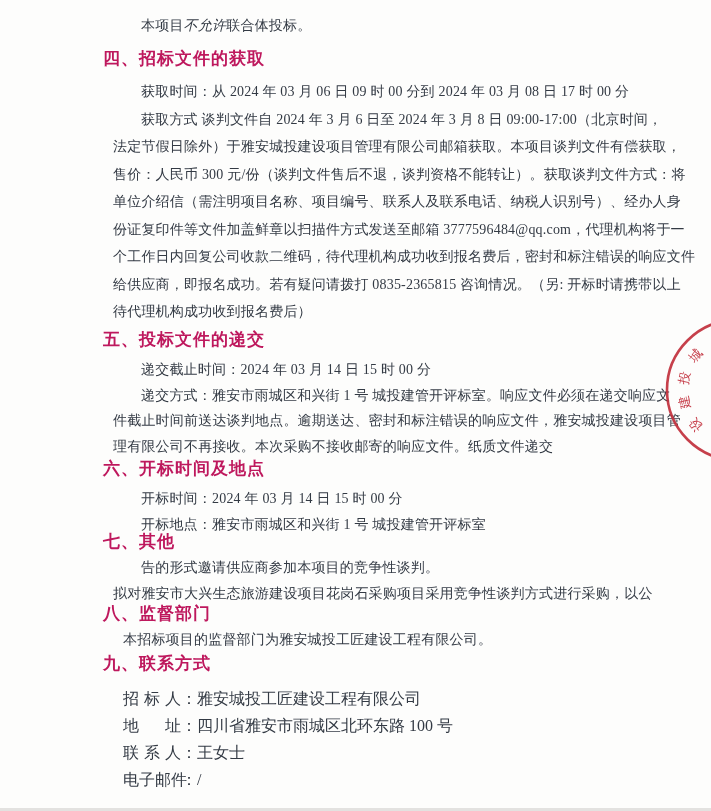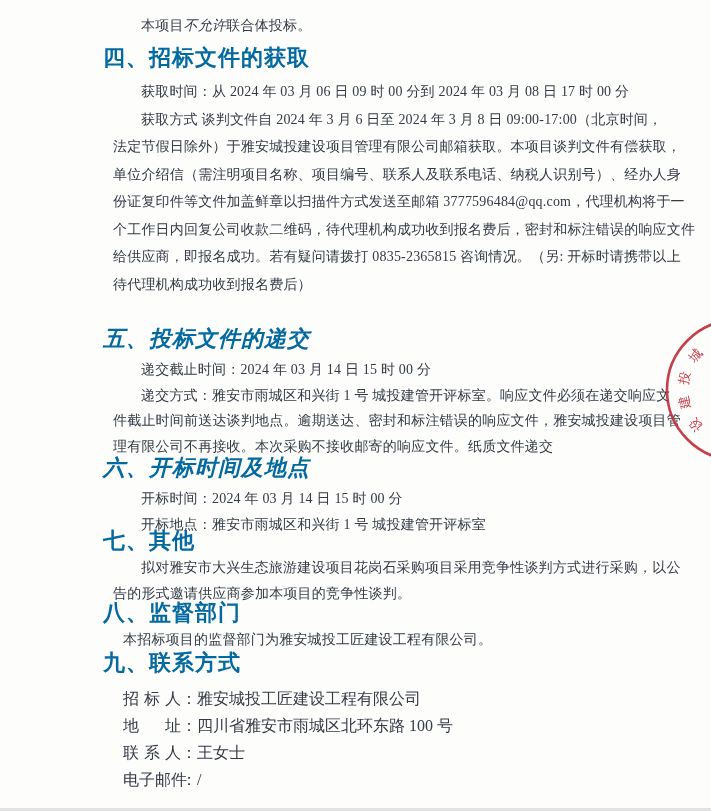--- a/index.html
+++ b/index.html
@@ -5,31 +5,31 @@
   html,body{margin:0;padding:0;}
   body{
     width:711px;height:811px;position:relative;overflow:hidden;
     background:#fdfdfc;
     font-family:"Liberation Serif","DejaVu Serif",serif;
     color:#333a44;
   }
   .sec{position:absolute;left:113px;width:540px;}
   .h2{
     font-family:"DejaVu Sans","Liberation Sans",sans-serif;
-    font-weight:bold;font-size:22px;line-height:28px;color:#0369a1;
+    font-weight:bold;font-size:17px;line-height:28px;color:#be185d;
     margin:0 0 0 -10px;letter-spacing:1px;
   }
   .bline{
     font-size:14px;line-height:27.5px;white-space:nowrap;
     letter-spacing:0.2px;
   }
   .tight .bline{line-height:25.5px;}
   .fl{text-indent:28px;}
   .para .bline:first-child{text-indent:28px;}
-  .mb4{margin-bottom:4px;font-style:italic;}
+  .mb4{margin-bottom:4px;}
   .mb6{margin-bottom:6px;}
   em{text-align:right;}
   .contacts{margin:8px 0 0 10px;}
   .contact-row{font-size:16px;line-height:27px;white-space:nowrap;}
   .clabel{display:inline-block;width:58px;text-align:justify;text-align-last:justify;}
   .indent-sm{margin-left:10px;}
   .stamp{position:absolute;top:320px;right:0;width:48px;height:142px;overflow:hidden;opacity:0.92;}
   .scan-edge{position:absolute;left:0;right:0;bottom:0;height:3px;background:#e3e2e0;}
 </style>
 </head>
@@ -40,20 +40,21 @@
   <div class="sec" style="top:12px">
     <div class="bline fl"><span>本项目</span><em>不允许</em><span>联合体投标。</span></div>
   </div>
 
   <div class="sec" style="top:44px">
     <div class="h2 mb6">四、招标文件的获取</div>
     <div class="bline fl">获取时间：从 2024 年 03 月 06 日 09 时 00 分到 2024 年 03 月 08 日 17 时 00 分</div>
     <div class="para">
         <div class="bline">获取方式 谈判文件自 2024 年 3 月 6 日至 2024 年 3 月 8 日 09:00-17:00（北京时间，</div>
         <div class="bline">法定节假日除外）于雅安城投建设项目管理有限公司邮箱获取。本项目谈判文件有偿获取，</div>
+        <div class="bline">售价：人民币 300 元/份（谈判文件售后不退，谈判资格不能转让）。获取谈判文件方式：将</div>
         <div class="bline">单位介绍信（需注明项目名称、项目编号、联系人及联系电话、纳税人识别号）、经办人身</div>
         <div class="bline">份证复印件等文件加盖鲜章以扫描件方式发送至邮箱 3777596484@qq.com，代理机构将于一</div>
         <div class="bline">个工作日内回复公司收款二维码，待代理机构成功收到报名费后，密封和标注错误的响应文件</div>
         <div class="bline">给供应商，即报名成功。若有疑问请拨打 0835-2365815 咨询情况。（另: 开标时请携带以上</div>
         <div class="bline">待代理机构成功收到报名费后）</div>
       </div>
   </div>
 
   <div class="sec tight" style="top:325px">
     <div class="h2 mb4">五、投标文件的递交</div>
@@ -67,22 +68,22 @@
 
   <div class="sec tight" style="top:454px">
     <div class="h2 mb4">六、开标时间及地点</div>
     <div class="bline fl">开标时间：2024 年 03 月 14 日 15 时 00 分</div>
     <div class="bline fl">开标地点：雅安市雨城区和兴街 1 号 城投建管开评标室</div>
   </div>
 
   <div class="sec tight" style="top:527px">
     <div class="h2">七、其他</div>
     <div class="para">
+        <div class="bline">告的形式邀请供应商参加本项目的竞争性谈判。</div>
         <div class="bline">拟对雅安市大兴生态旅游建设项目花岗石采购项目采用竞争性谈判方式进行采购，以公</div>
-        <div class="bline">告的形式邀请供应商参加本项目的竞争性谈判。</div>
       </div>
   </div>
 
   <div class="sec tight" style="top:599px">
     <div class="h2">八、监督部门</div>
     <div class="bline indent-sm">本招标项目的监督部门为雅安城投工匠建设工程有限公司。</div>
   </div>
 
   <div class="sec" style="top:649px">
     <div class="h2">九、联系方式</div>

